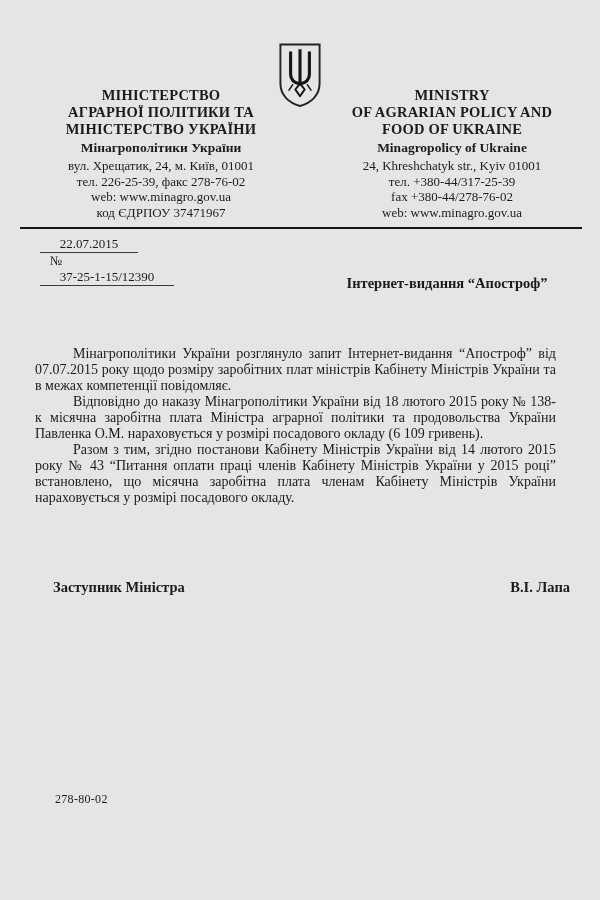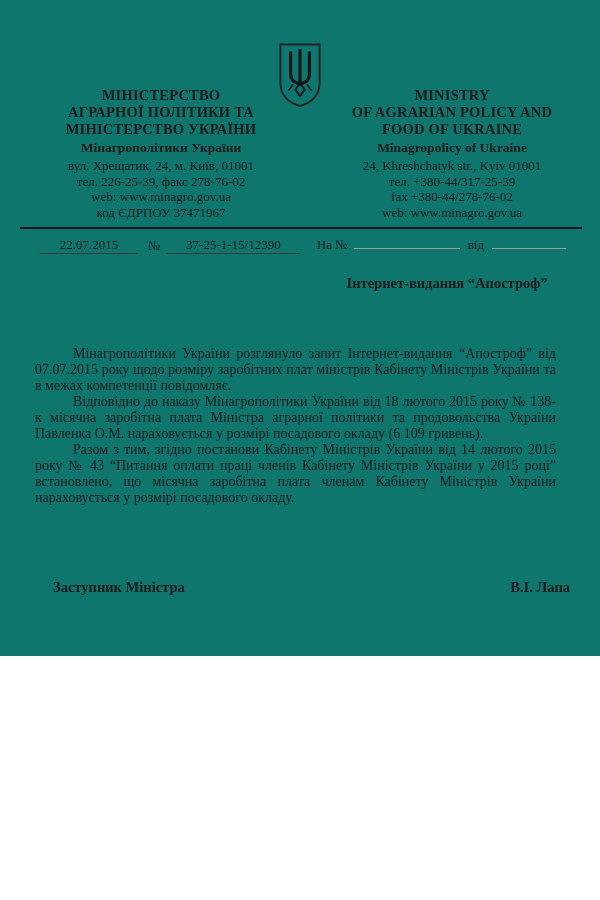--- a/index.html
+++ b/index.html
@@ -5,22 +5,22 @@
   html, body { margin: 0; padding: 0; }
   body {
     width: 600px; height: 900px;
     background: #ffffff;
     font-family: "Liberation Serif", "DejaVu Serif", serif;
     color: #1b1b1b;
     -webkit-font-smoothing: antialiased;
   }
   .page {
     position: relative;
-    width: 600px; height: 656px;
-    background: #0f766e;
+    width: 600px; height: 900px;
+    background: #e5e5e5;
     overflow: hidden;
   }
   
   .emblem {
     position: absolute;
     top: 41px; left: 50%;
     transform: translateX(-50%);
     width: 47px; height: 68px;
   }
   
@@ -58,21 +58,21 @@
   }
   
   .ref-row {
     position: absolute;
     top: 236px; left: 40px; right: 34px;
     font-size: 13px;
     display: flex;
     justify-content: space-between;
     align-items: baseline;
   }
-  .ref-left { display: flex; align-items: center; }
+  .ref-left { display: flex; align-items: flex-start; flex-direction: column; }
   .u-field {
     border-bottom: 1px solid #3a3a3a;
     text-align: center;
     display: inline-block;
   }
   .ref-date   { min-width: 86px; padding: 0 6px; }
   .ref-no-lbl { margin: 0 6px 0 10px; }
   .ref-num    { min-width: 118px; padding: 0 8px; }
   .ref-right { display: flex; align-items: baseline; }
   .blank-line {
@@ -164,26 +164,20 @@
   </div>
 
   <div class="divider"></div>
 
   <div class="ref-row">
     <div class="ref-left">
       <span class="u-field ref-date">22.07.2015</span>
       <span class="ref-no-lbl">№</span>
       <span class="u-field ref-num">37-25-1-15/12390</span>
     </div>
-    <div class="ref-right">
-      <span>На №</span>
-      <span class="blank-line blank-incoming"></span>
-      <span>від</span>
-      <span class="blank-line blank-from"></span>
-    </div>
   </div>
 
   <div class="addressee">Інтернет-видання “Апостроф”</div>
 
   <div class="body-text">
     <p>Мінагрополітики України розглянуло запит Інтернет-видання “Апостроф” від 07.07.2015 року щодо розміру заробітних плат міністрів Кабінету Міністрів України та в межах компетенції повідомляє.</p>
     <p>Відповідно до наказу Мінагрополітики України від 18 лютого 2015 року № 138-к місячна заробітна плата Міністра аграрної політики та продовольства України Павленка О.М. нараховується у розмірі посадового окладу (6 109 гривень).</p>
     <p>Разом з тим, згідно постанови Кабінету Міністрів України від 14 лютого 2015 року № 43 “Питання оплати праці членів Кабінету Міністрів України у 2015 році” встановлено, що місячна заробітна плата членам Кабінету Міністрів України нараховується у розмірі посадового окладу.</p>
   </div>
 

